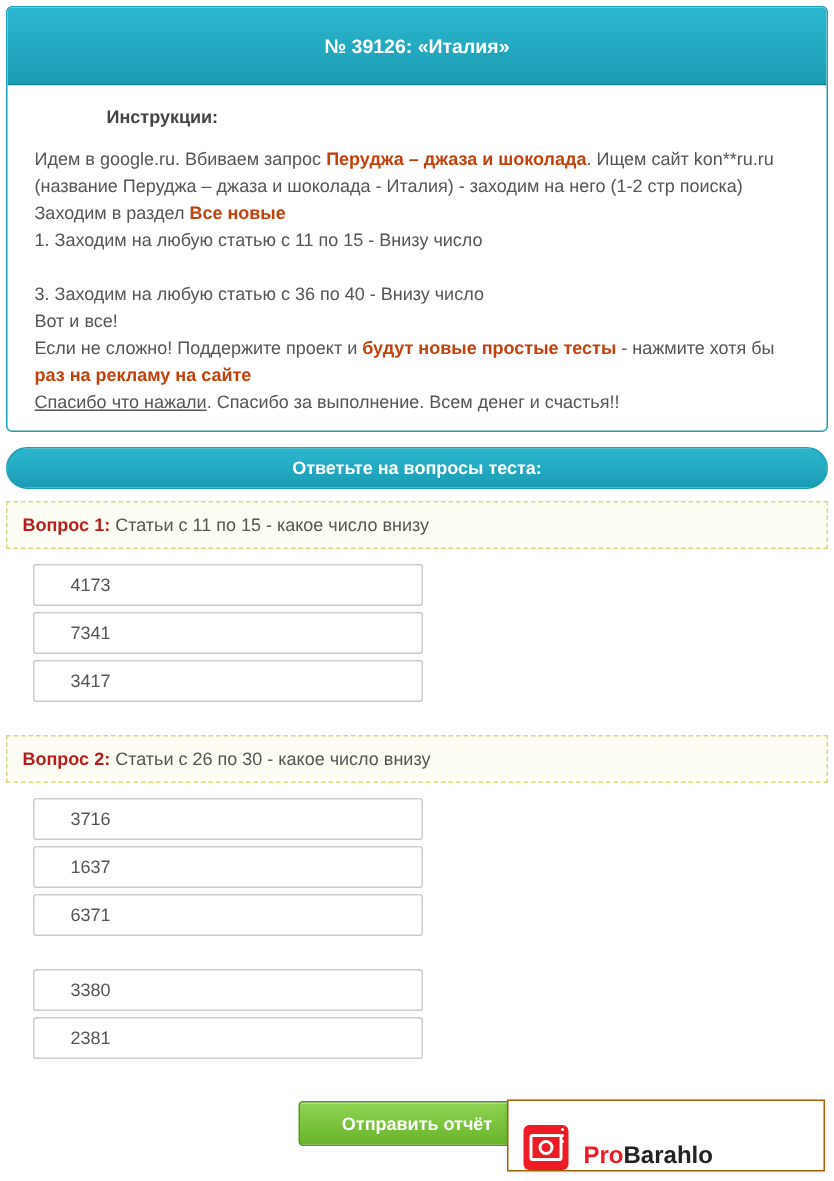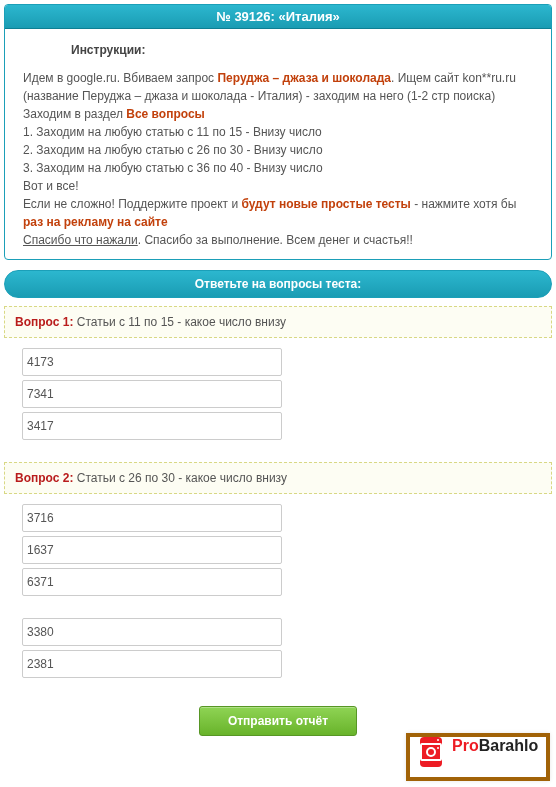--- a/index.html
+++ b/index.html
@@ -18,21 +18,21 @@
     margin: 4px 4px 10px 4px;
     border: 1px solid #1b9fb8;
     border-radius: 4px;
     background: #fff;
   }
   .panel-header {
     background: linear-gradient(#2cb7cf, #1a9cb3);
     color: #fff;
     font-weight: bold;
     text-align: center;
-    padding: 4px 0;
+    padding: 18px 0;
     font-size: 13px;
     border-top-left-radius: 3px;
     border-top-right-radius: 3px;
     border-bottom: 1px solid #0e7f93;
   }
   .panel-body {
     padding: 14px 18px 10px 18px;
   }
   .instr-title {
     font-weight: bold;
@@ -71,21 +71,21 @@
     color: #b91c1c;
   }
   .q-options {
     margin-left: 18px;
   }
   .q-option {
     display: block;
     width: 260px;
     box-sizing: border-box;
     border: 1px solid #ccc;
-    padding: 6px 4px;
+    padding: 6px 24px;
     margin-bottom: 4px;
     color: #555;
     background: #fff;
     cursor: pointer;
     border-radius: 2px;
     font-size: 12px;
   }
   .submit-row {
     text-align: center;
     margin-top: 14px;
@@ -99,26 +99,26 @@
     padding: 7px 28px;
     border-radius: 3px;
     font-size: 12px;
     cursor: pointer;
     box-shadow: inset 0 1px 0 rgba(255,255,255,0.3);
   }
   .logo-box {
     position: absolute;
     right: 6px;
     bottom: 6px;
-    width: 144px;
+    width: 212px;
     height: 48px;
     background: #fff;
-    border: 4px solid #a16207;
+    border: 1px solid #a16207;
     display: flex;
-    align-items: flex-start;
+    align-items: flex-end;
     padding: 0 10px;
     box-sizing: border-box;
     box-shadow: 0 0 4px rgba(0,0,0,0.1);
   }
   .logo-icon {
     width: 30px;
     height: 30px;
     background: #ed1c24;
     border-radius: 4px;
     display: flex;
@@ -155,23 +155,23 @@
 </style>
 </head>
 <body>
 
 <div class="panel">
   <div class="panel-header">№ 39126: «Италия»</div>
   <div class="panel-body">
     <div class="instr-title">Инструкции:</div>
     <div class="instr-text">
       <span>Идем в google.ru. Вбиваем запрос </span><b>Перуджа – джаза и шоколада</b><span>. Ищем сайт kon**ru.ru (название Перуджа – джаза и шоколада - Италия) - заходим на него (1-2 стр поиска)</span><br>
-      <span>Заходим в раздел </span><b>Все вопросы</b><br>
+      <span>Заходим в раздел </span><b>Все новые</b><br>
       <span>1. Заходим на любую статью с 11 по 15 - Внизу число</span><br>
-      <span>2. Заходим на любую статью с 26 по 30 - Внизу число</span><br>
+      <br>
       <span>3. Заходим на любую статью с 36 по 40 - Внизу число</span><br>
       <span>Вот и все!</span><br>
       <span>Если не сложно! Поддержите проект и </span><b>будут новые простые тесты</b><span> - нажмите хотя бы </span><b>раз на рекламу на сайте</b><br>
       <span class="underline">Спасибо что нажали</span><span>. Спасибо за выполнение. Всем денег и счастья!!</span>
     </div>
   </div>
 </div>
 
 <div class="section-bar">Ответьте на вопросы теста:</div>
 

